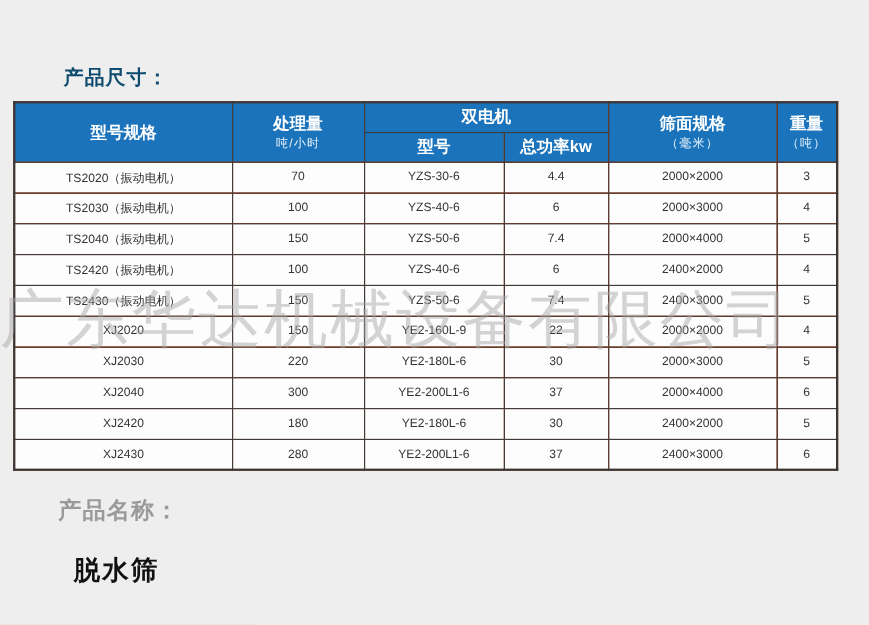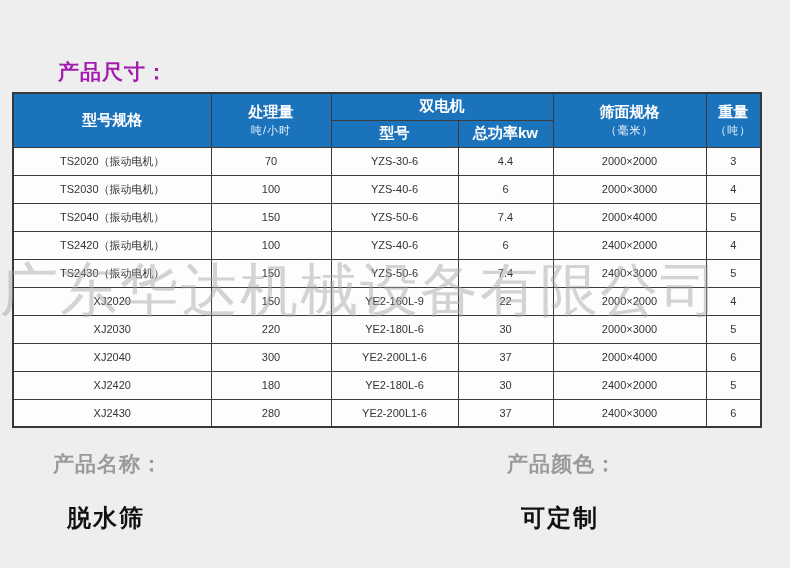--- a/index.html
+++ b/index.html
@@ -12,23 +12,23 @@
     position: relative;
     width: 790px;
     height: 568px;
     background: #eeeeee;
     overflow: hidden;
   }
   .section-title {
     position: absolute;
     left: 58px;
     top: 58px;
-    font-size: 21px;
-    font-weight: bold;
-    color: #a21caf;
+    font-size: 18px;
+    font-weight: bold;
+    color: #0c4a6e;
     letter-spacing: 1px;
   }
   .spec-table {
     position: absolute;
     left: 12px;
     top: 92px;
     width: 748px;
     border-collapse: collapse;
     table-layout: fixed;
     background: #c2410c;
@@ -225,18 +225,14 @@
       </tbody>
   </table>
 
   <div class="watermark">广东华达机械设备有限公司</div>
 
   <div class="footer-block footer-name">
     <div class="footer-label">产品名称：</div>
     <div class="footer-value">脱水筛</div>
   </div>
 
-  <div class="footer-block footer-color">
-    <div class="footer-label">产品颜色：</div>
-    <div class="footer-value">可定制</div>
-  </div>
 
 </div>
 
 </body></html>

